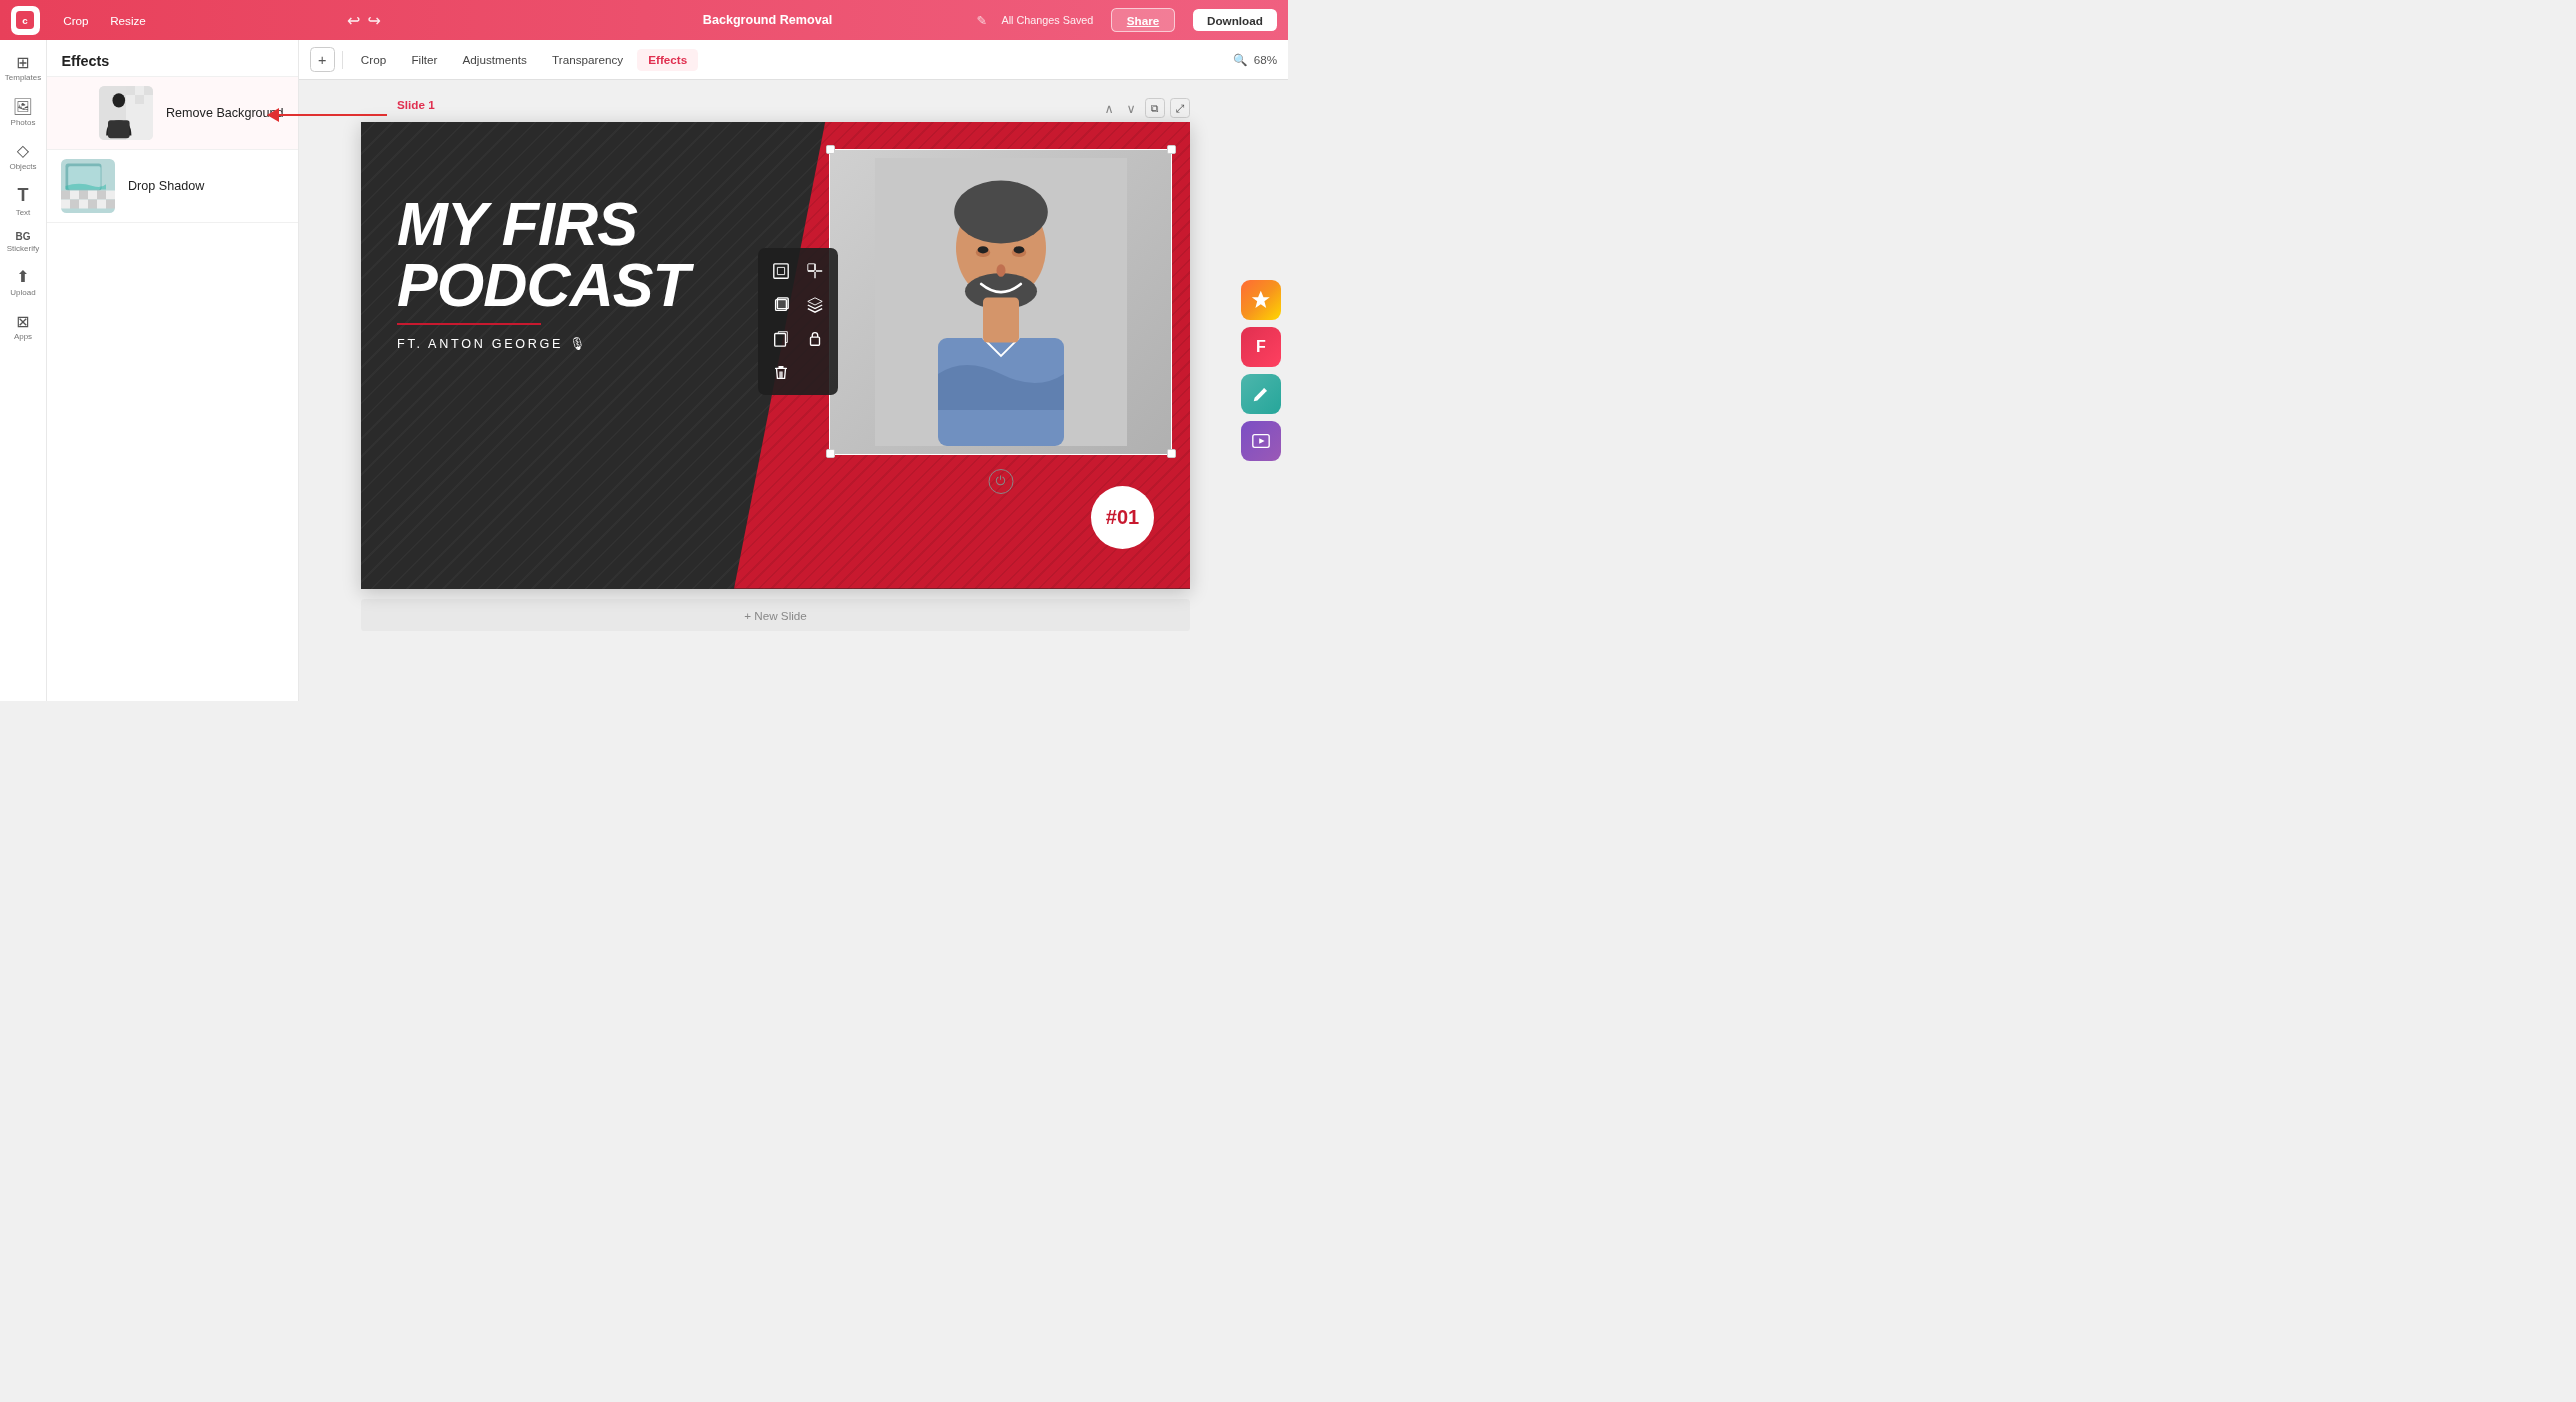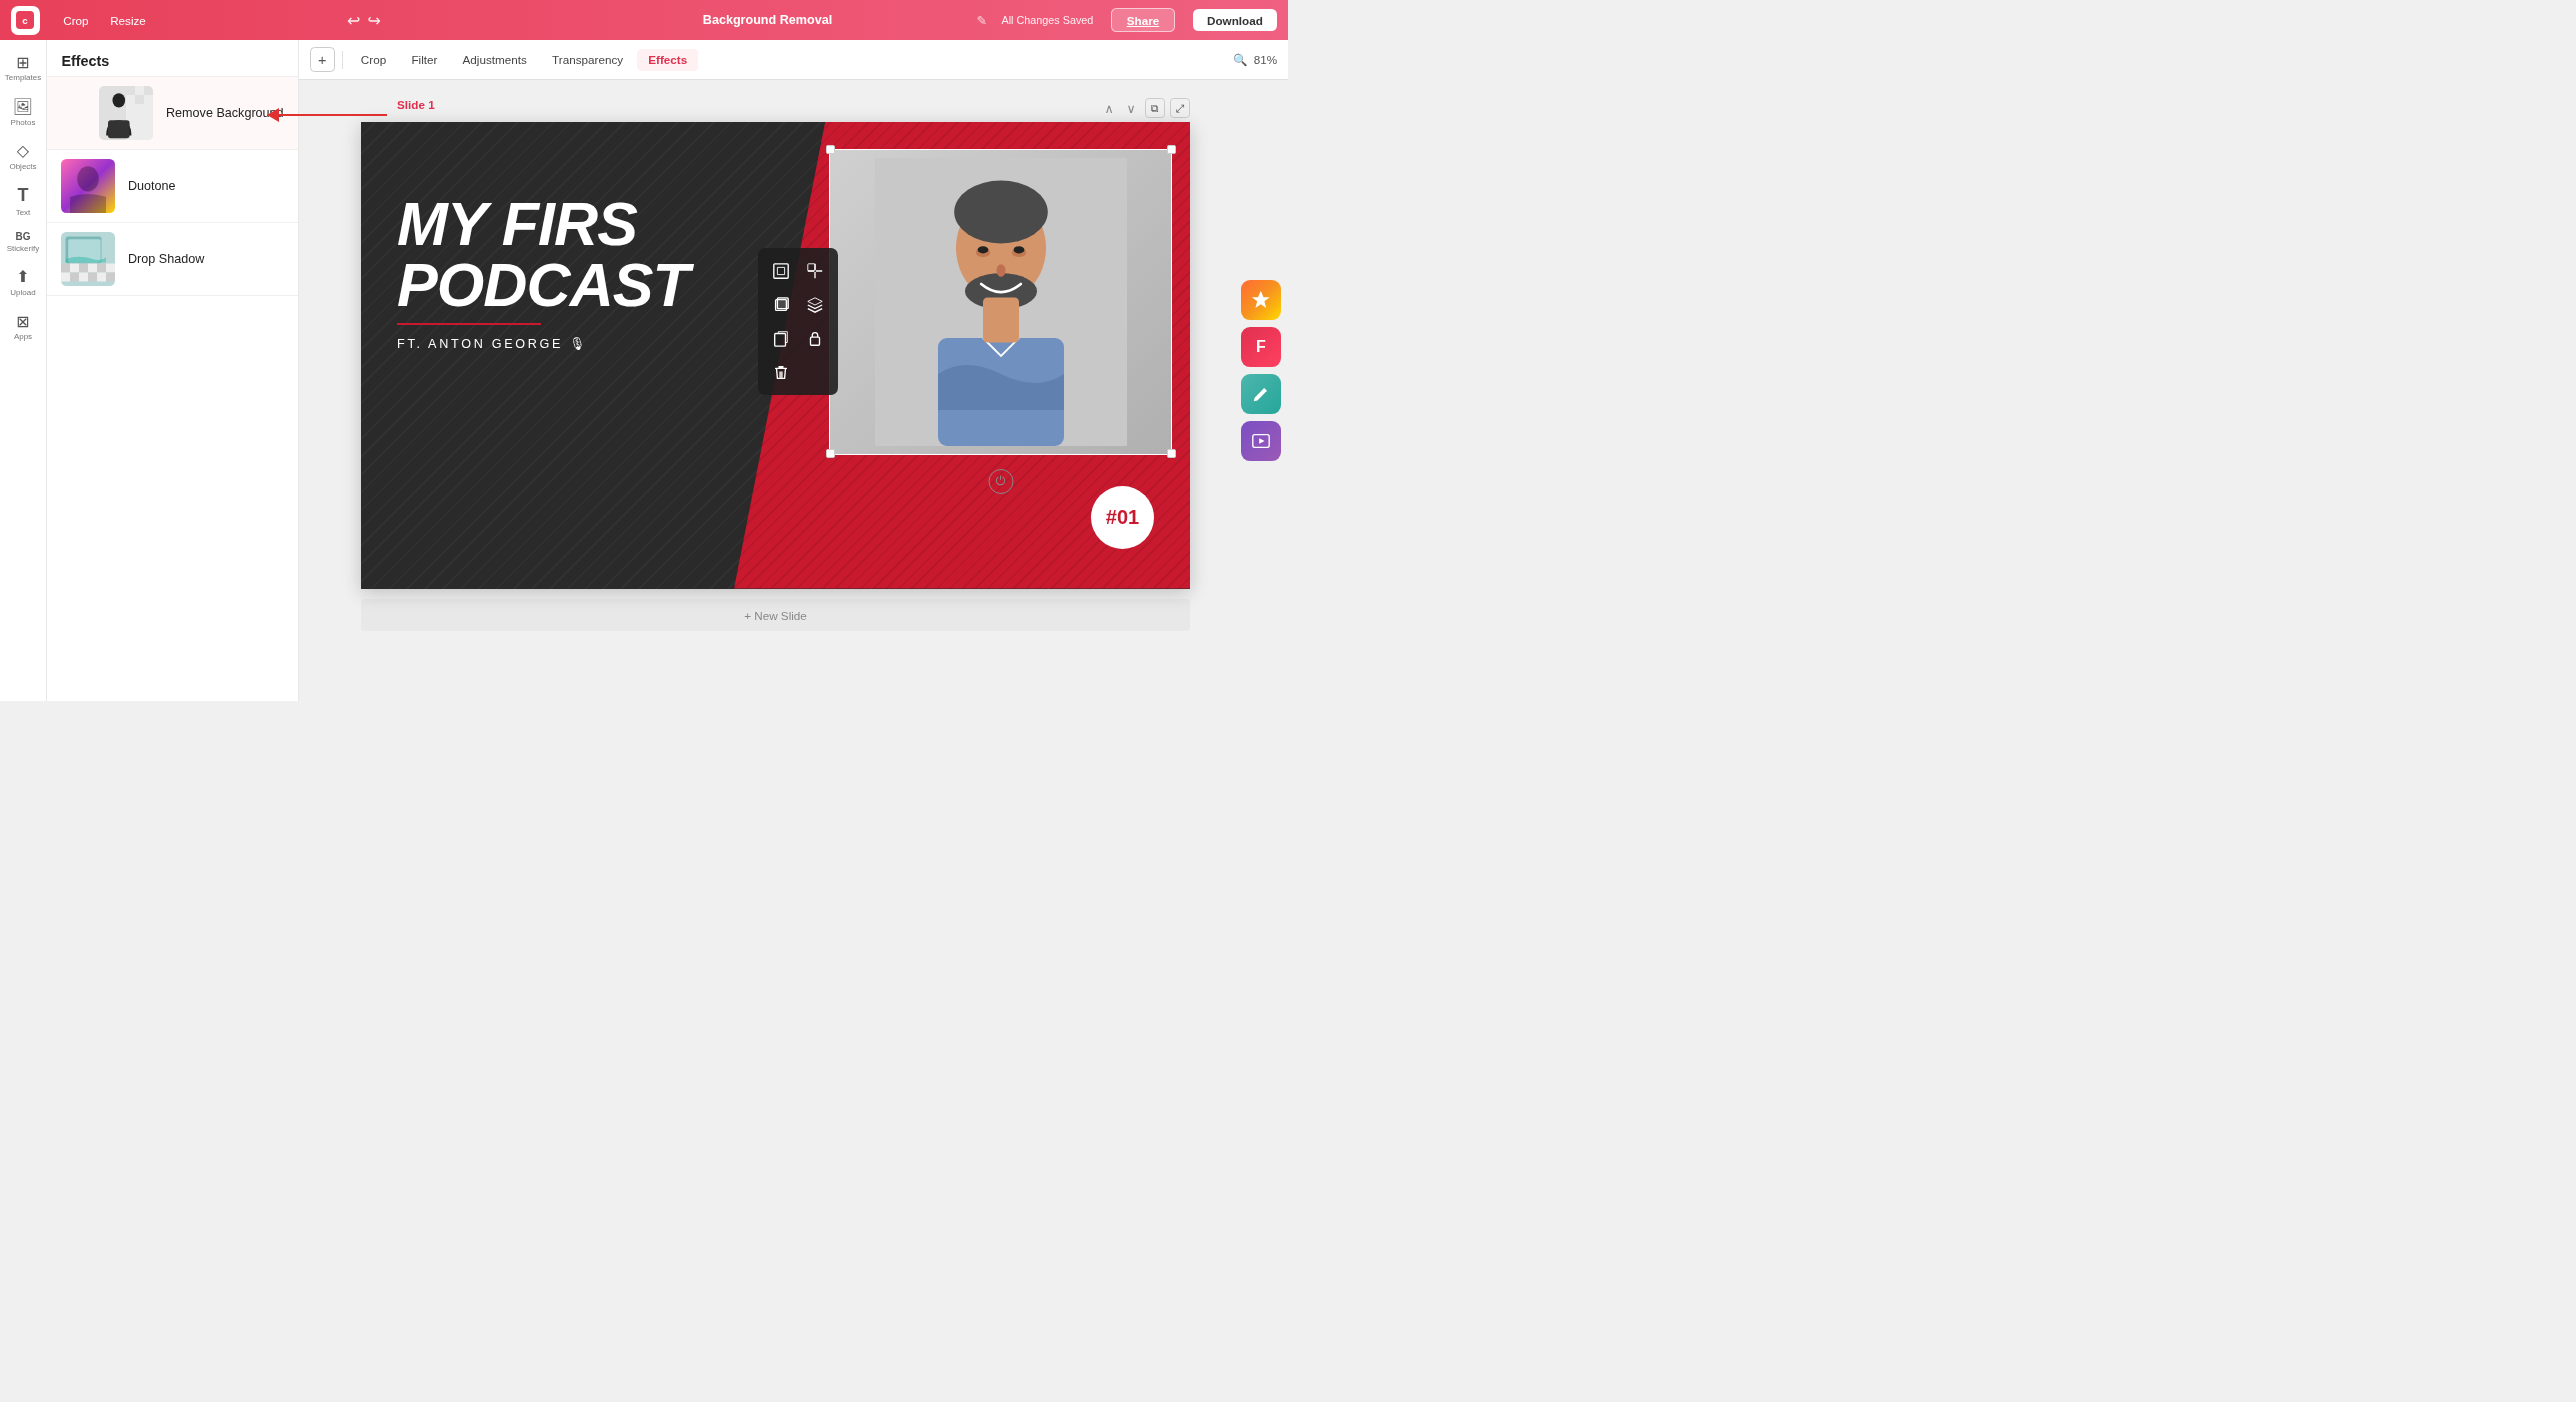--- a/index.html
+++ b/index.html
@@ -542,37 +542,20 @@
           <ellipse cx="22" cy="16" rx="7" ry="8" fill="#222"></ellipse>
           <path d="M8 55 Q8 38 22 38 Q36 38 36 55" fill="#222"></path>
           <rect x="10" y="38" width="24" height="20" rx="3" fill="#333"></rect>
         </svg>
       </div>
       <span class="effect-label">Remove Background</span>
     </div>
 
 
 
-    <div class="effect-item">
-      <div class="effect-thumb">
-        <svg width="54" height="54" viewBox="0 0 60 60">
-          <defs>
-            <linearGradient id="dt" x1="0" y1="0" x2="1" y2="1">
-              <stop offset="0%" stop-color="#ff69b4"></stop>
-              <stop offset="50%" stop-color="#9932cc"></stop>
-              <stop offset="100%" stop-color="#ffd700"></stop>
-            </linearGradient>
-          </defs>
-          <rect width="60" height="60" fill="url(#dt)"></rect>
-          <ellipse cx="30" cy="22" rx="12" ry="14" fill="rgba(0,0,0,0.3)"></ellipse>
-          <path d="M10 42 Q30 36 50 42 L50 60 L10 60Z" fill="rgba(0,0,0,0.25)"></path>
-        </svg>
-      </div>
-      <span class="effect-label">Duotone</span>
-    </div>
 
     <div class="effect-item">
       <div class="effect-thumb">
         <svg width="54" height="54" viewBox="0 0 60 60">
           <rect width="60" height="60" fill="#b8d8d8"></rect>
           <rect x="5" y="5" width="40" height="30" rx="3" fill="#7ab8b8"></rect>
 
           <rect x="0" y="35" width="10" height="10" fill="#ccc"></rect>
           <rect x="10" y="35" width="10" height="10" fill="#eee"></rect>
           <rect x="20" y="35" width="10" height="10" fill="#ccc"></rect>
@@ -601,21 +584,21 @@
     <div class="toolbar">
       <div class="toolbar-add-btn">+</div>
       <div class="toolbar-sep"></div>
       <button class="toolbar-btn">Crop</button>
       <button class="toolbar-btn">Filter</button>
       <button class="toolbar-btn">Adjustments</button>
       <button class="toolbar-btn">Transparency</button>
       <button class="toolbar-btn active">Effects</button>
       <div class="toolbar-zoom">
         <span>🔍</span>
-        <span>81%</span>
+        <span>68%</span>
       </div>
     </div>
 
     <div class="canvas-scroll">
 
       <div class="slide-header">
         <span class="slide-label">Slide 1</span>
         <div class="slide-nav-controls">
           <button class="slide-nav-btn">∧</button>
           <button class="slide-nav-btn">∨</button>

